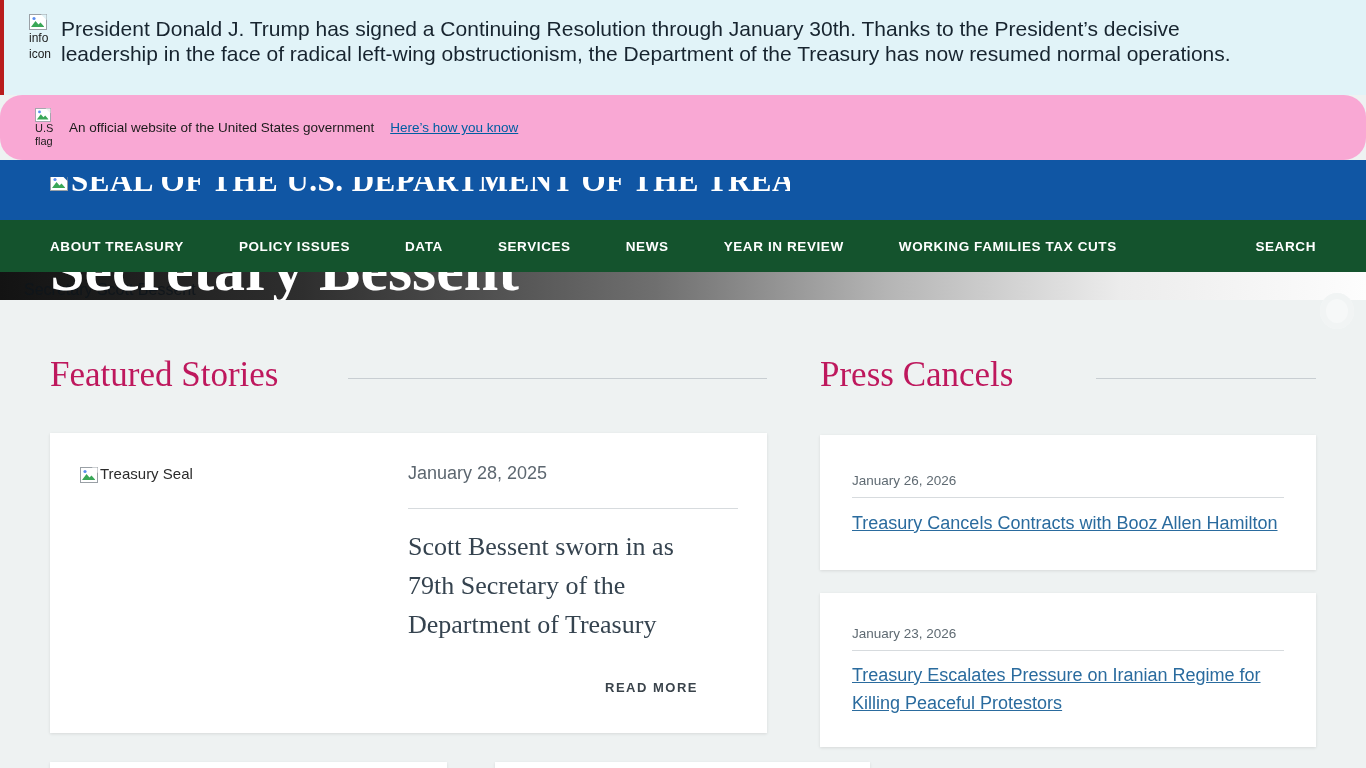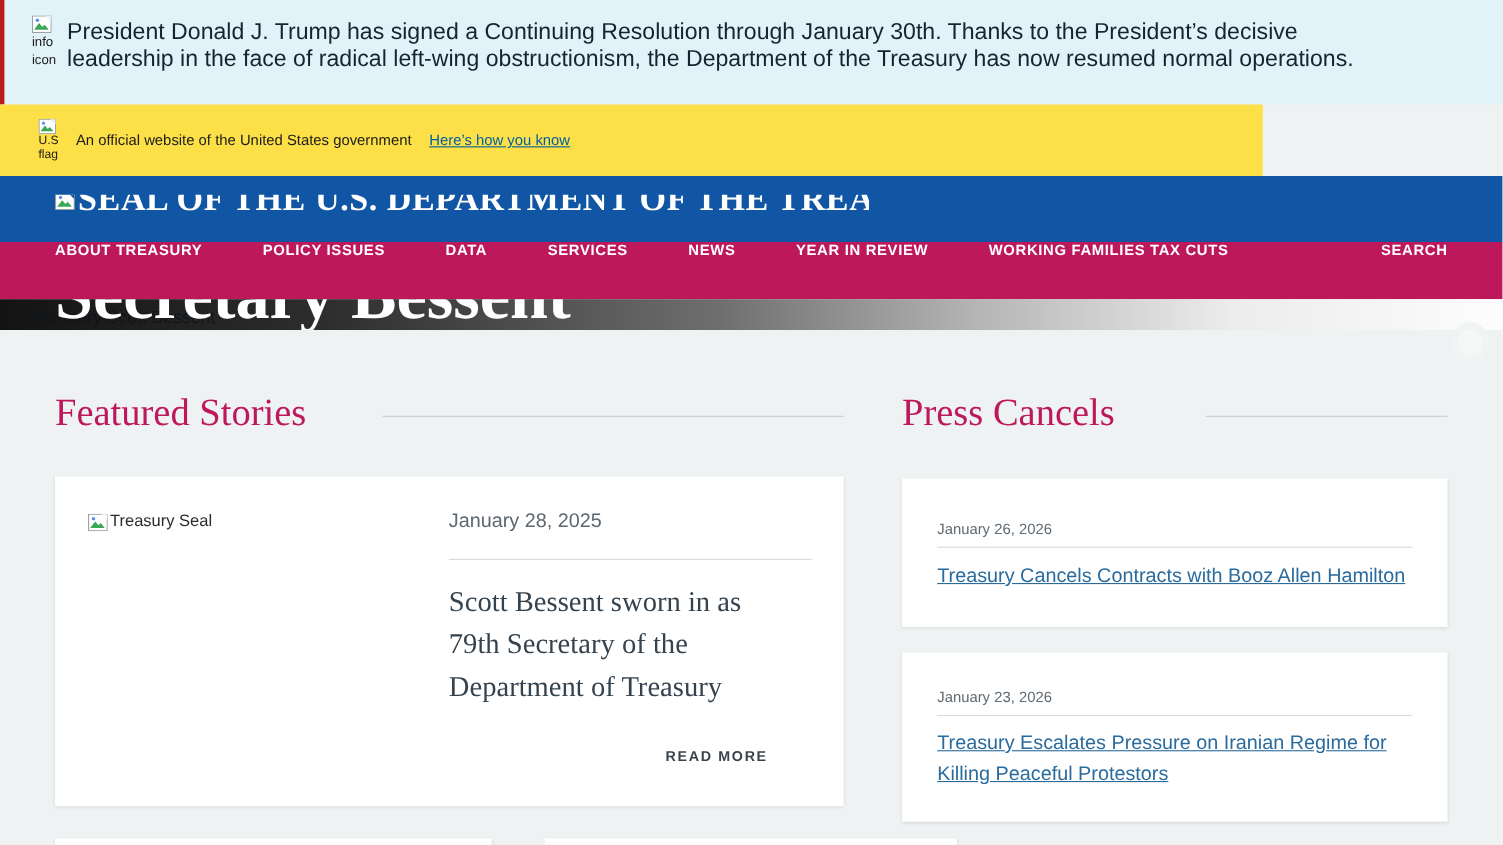--- a/index.html
+++ b/index.html
@@ -16,22 +16,23 @@
     position:absolute; top:0; left:0; width:1366px; height:95px;
     background:#e1f3f8; border-left:4px solid #b91c1c;
   }
   .alert-inner { display:flex; padding:14px 90px 0 25px; gap:8px; }
   .alt-stack { display:inline-block; width:32px; font-size:12px; line-height:16px; color:#1b1b1b; }
   .bimg-svg { display:block; }
   .alert-text { font-size:21px; line-height:25px; color:#17242f; max-width:1215px; padding-top:2px; }
 
   
   .gov-banner {
-    position:absolute; top:95px; left:0; width:1148px; height:65px;
-    background:#fde047;
+    position:absolute; top:95px; left:0; width:1366px; height:65px;
+    background:#f9a8d4;
+    border-radius:22px;
   }
   .gov-inner { display:flex; align-items:center; height:100%; padding-left:35px; gap:8px; }
   .gov-alt { width:26px; font-size:11px; line-height:13px; }
   .gov-text { font-size:13.5px; color:#1b1b1b; }
   .gov-link { font-size:13.5px; color:#005ea2; text-decoration:underline; margin-left:8px; cursor:pointer; }
 
   
   .site-header {
     position:absolute; top:160px; left:0; width:1366px; height:60px;
     background:#1056a4; overflow:hidden;
@@ -42,21 +43,21 @@
   .seal-alt {
     display:block; margin-top:-16px; white-space:nowrap;
     font-family:"Liberation Serif","DejaVu Serif",serif; font-weight:700;
     font-size:31px; line-height:40px; color:#ffffff; letter-spacing:0.5px;
   }
   .seal-alt .bimg-svg { display:inline-block; vertical-align:baseline; margin-right:3px; }
 
   
   .main-nav {
     position:absolute; top:220px; left:0; width:1366px; height:52px;
-    background:#be185d; display:flex; padding:0 50px; gap:55px;
+    background:#14532d; display:flex; align-items:center; padding:0 50px; gap:55px;
   }
   .nav-item {
     color:#ffffff; font-size:13.5px; font-weight:700; letter-spacing:0.6px;
     white-space:nowrap; cursor:pointer;
   }
   .nav-search { margin-left:auto; }
 
   
   .hero {
     position:absolute; top:272px; left:0; width:1366px; height:28px; overflow:hidden;

